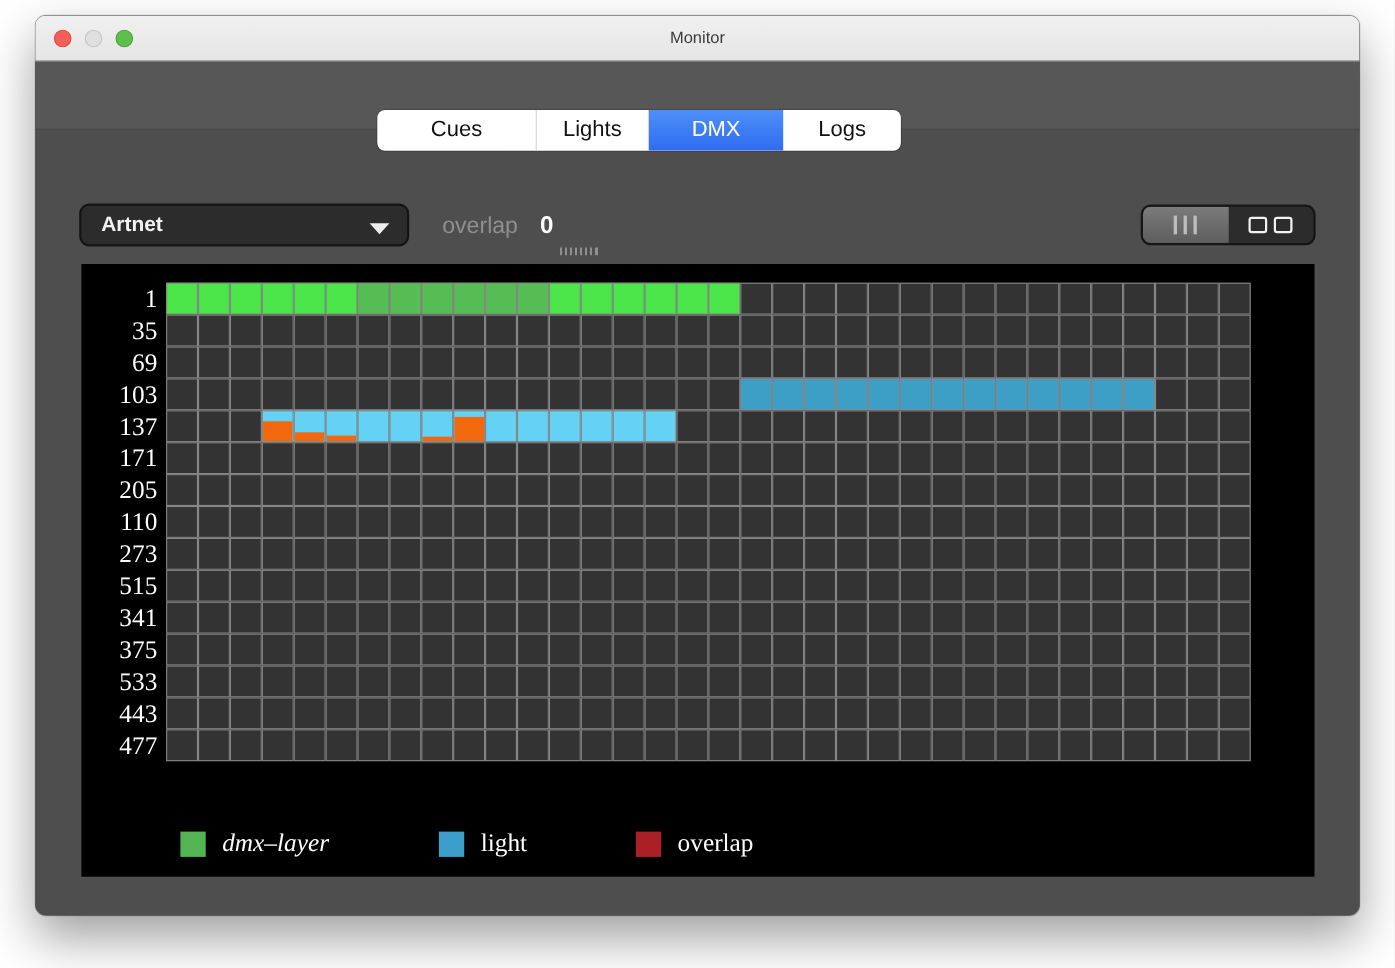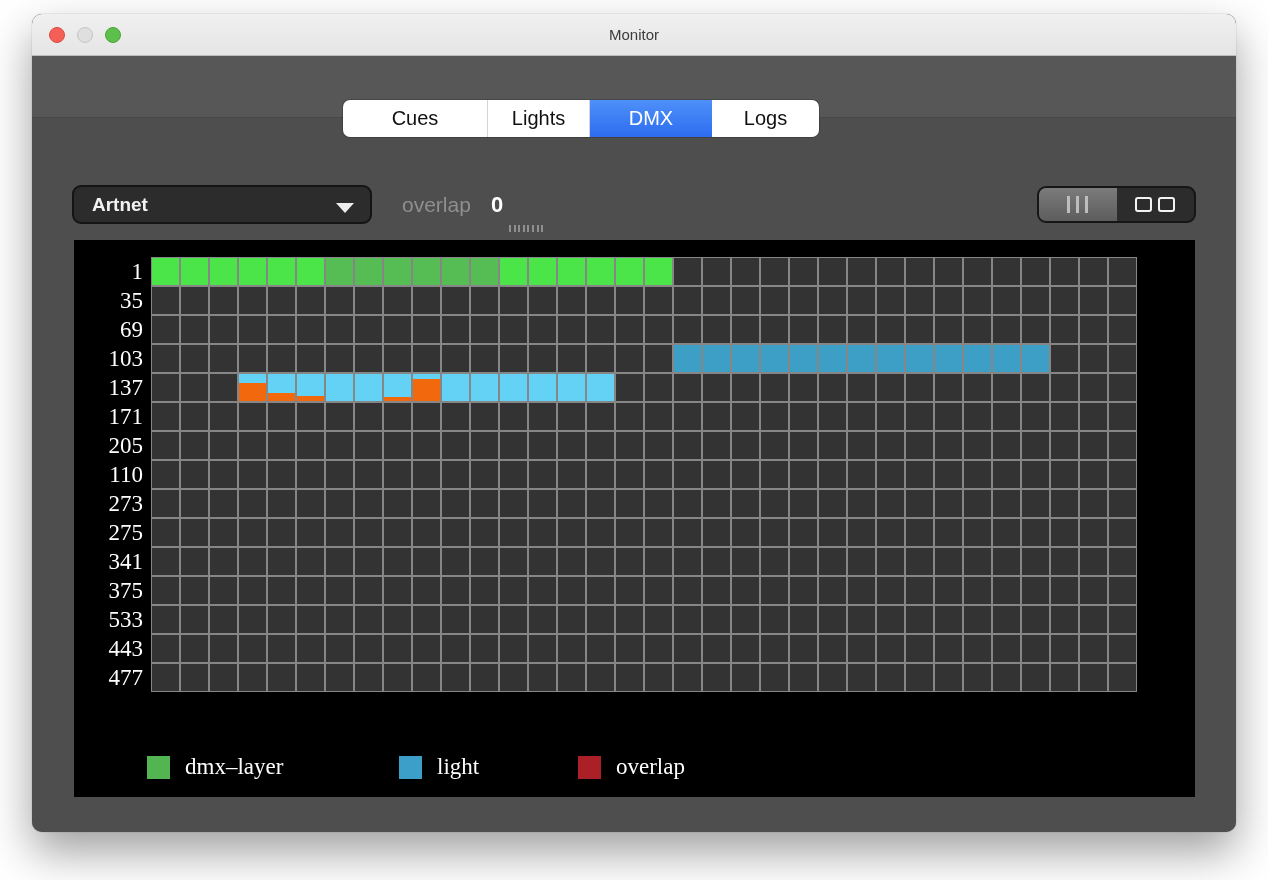--- a/index.html
+++ b/index.html
@@ -71,21 +71,21 @@
   .grid-row { display:flex; }
   .row-label { width:69px; margin-right:8px; height:29px; line-height:29px;
                text-align:right; color:#ffffff; font-size:23px;
                font-family:"Liberation Serif", serif; }
   .cell { position:relative; width:29px; height:29px; background:#333333;
           border:1px solid #868686; overflow:hidden; }
   .cell .overlay { position:absolute; left:0; right:0; bottom:0; }
 
   .legend { position:absolute; left:0; top:514px; height:26px; width:100%; }
   .legend-item { position:absolute; display:flex; align-items:center; }
-  .legend-item:nth-child(1){ left:73px; }
+  .legend-item:nth-child(1){ left:90px;font-style:italic; }
   .legend-item:nth-child(2){ left:325px; }
   .legend-item:nth-child(3){ left:504px; }
   .legend-swatch { width:23px; height:23px; margin-right:15px; }
   .legend-label { color:#ffffff; font-size:23px; font-family:"Liberation Serif", serif; }
 </style>
 </head>
 <body>
 
 <div class="window">
 
@@ -467,21 +467,21 @@
           <div class="cell" style="background: rgb(51, 51, 51); border-color: rgb(134, 134, 134);"></div>
           <div class="cell" style="background: rgb(51, 51, 51); border-color: rgb(134, 134, 134);"></div>
           <div class="cell" style="background: rgb(51, 51, 51); border-color: rgb(134, 134, 134);"></div>
           <div class="cell" style="background: rgb(51, 51, 51); border-color: rgb(134, 134, 134);"></div>
           <div class="cell" style="background: rgb(51, 51, 51); border-color: rgb(134, 134, 134);"></div>
           <div class="cell" style="background: rgb(51, 51, 51); border-color: rgb(134, 134, 134);"></div>
           <div class="cell" style="background: rgb(51, 51, 51); border-color: rgb(134, 134, 134);"></div>
           <div class="cell" style="background: rgb(51, 51, 51); border-color: rgb(134, 134, 134);"></div>
         </div>
         <div class="grid-row">
-          <div class="row-label">275</div>
+          <div class="row-label">515</div>
           <div class="cell" style="background: rgb(51, 51, 51); border-color: rgb(134, 134, 134);"></div>
           <div class="cell" style="background: rgb(51, 51, 51); border-color: rgb(134, 134, 134);"></div>
           <div class="cell" style="background: rgb(51, 51, 51); border-color: rgb(134, 134, 134);"></div>
           <div class="cell" style="background: rgb(51, 51, 51); border-color: rgb(134, 134, 134);"></div>
           <div class="cell" style="background: rgb(51, 51, 51); border-color: rgb(134, 134, 134);"></div>
           <div class="cell" style="background: rgb(51, 51, 51); border-color: rgb(134, 134, 134);"></div>
           <div class="cell" style="background: rgb(51, 51, 51); border-color: rgb(134, 134, 134);"></div>
           <div class="cell" style="background: rgb(51, 51, 51); border-color: rgb(134, 134, 134);"></div>
           <div class="cell" style="background: rgb(51, 51, 51); border-color: rgb(134, 134, 134);"></div>
           <div class="cell" style="background: rgb(51, 51, 51); border-color: rgb(134, 134, 134);"></div>

